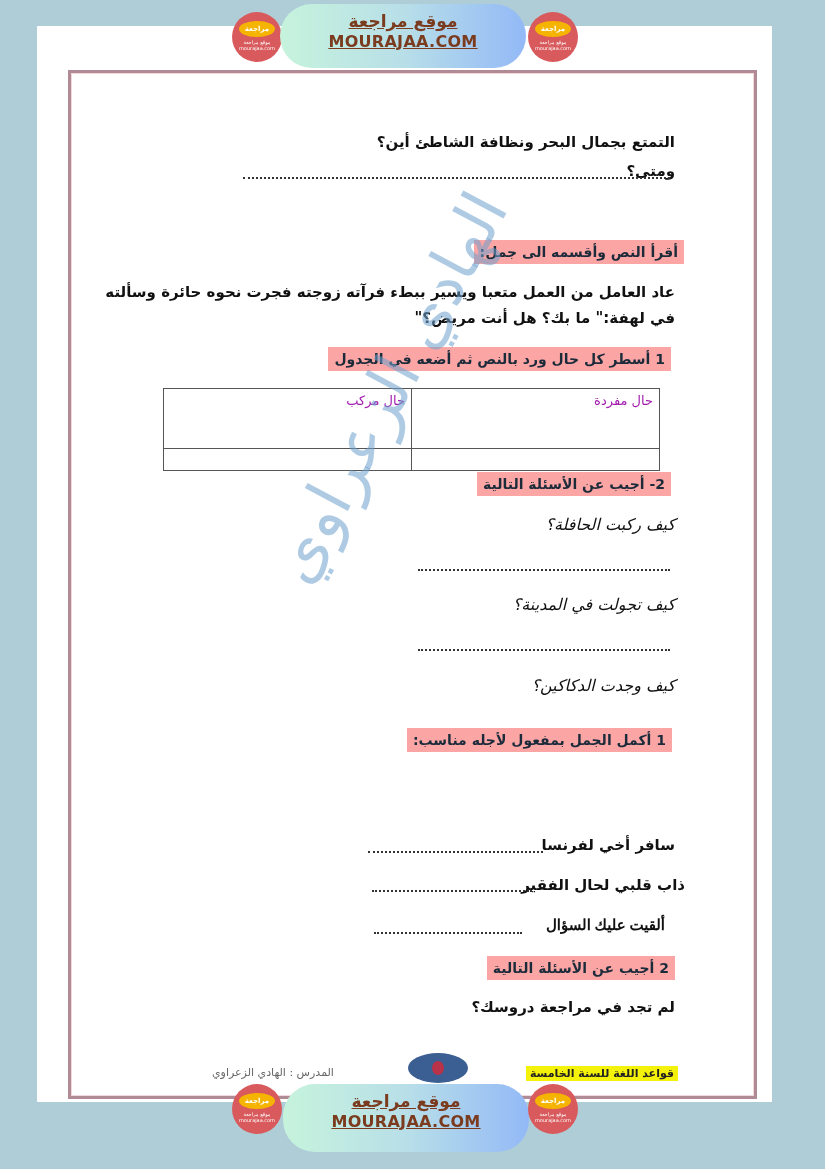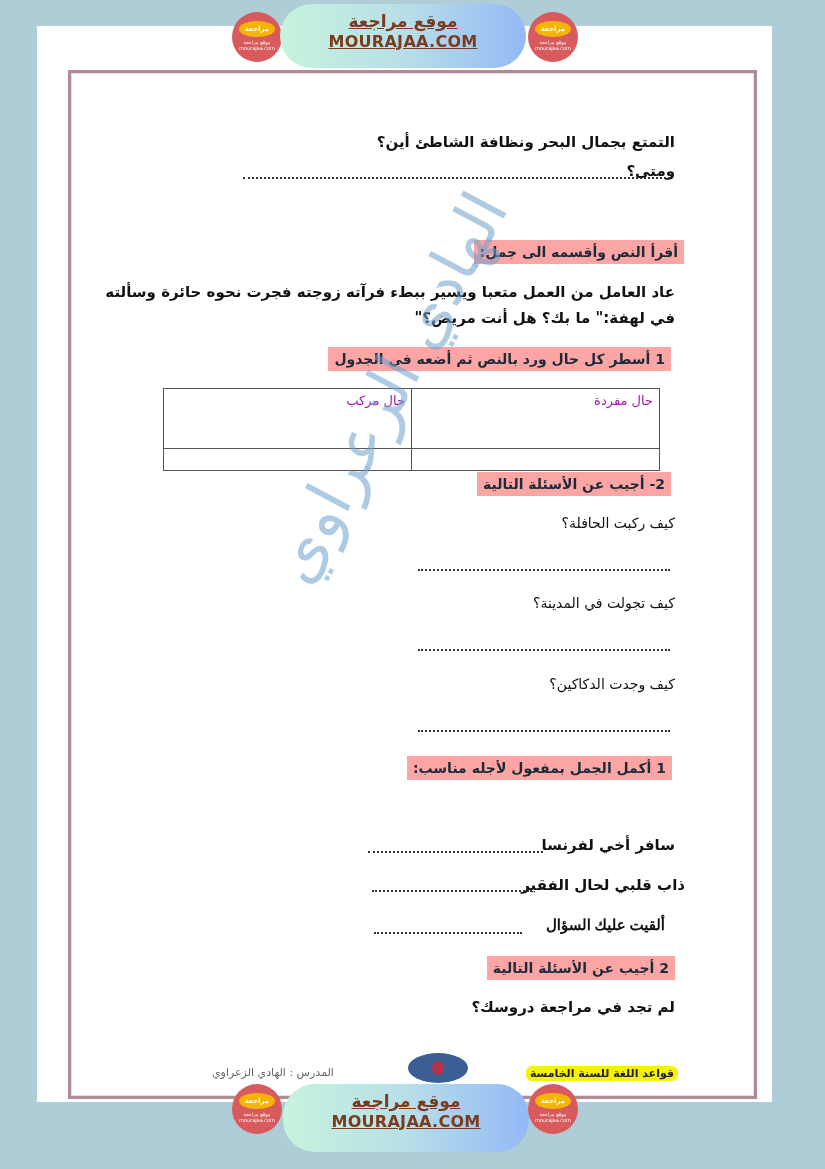--- a/index.html
+++ b/index.html
@@ -12,29 +12,29 @@
       position: absolute; left: 37px; top: 26px; width: 735px; height: 1076px;
       background: #ffffff;
     }
     .frame {
       position: absolute; left: 68px; top: 70px; width: 683px; height: 1023px;
       border: 3px solid #b08a94;
       box-shadow: inset 0 0 0 1px #f2d9de;
     }
     .rtl { direction: rtl; text-align: center; position: absolute; color: #111; }
     .q { font-size: 15px; font-weight: bold; }
-    .plain { font-size: 14px; }
+    .plain { font-size: 16px; font-style: italic; }
     .hl {
       position: absolute; direction: rtl; background: #fca5a5; color: #1b2b3a;
       font-size: 14px; font-weight: bold; padding: 2px 6px; line-height: 20px;
       white-space: nowrap;
     }
     .hl-yellow {
       position: absolute; direction: rtl; background: #f4f20a; color: #222;
-      font-size: 11px; font-weight: bold; padding: 1px 4px; white-space: nowrap; border-radius: 6px;
+      font-size: 11px; font-weight: bold; padding: 1px 4px; white-space: nowrap;
     }
     .dots {
       position: absolute; height: 0; border-bottom: 2px dotted #333;
     }
     table.grid {
       position: absolute; left: 163px; top: 388px; width: 497px; height: 83px;
       border-collapse: collapse; direction: rtl;
     }
     table.grid td {
       border: 1.5px solid #555; width: 50%; vertical-align: top;
@@ -112,21 +112,21 @@
   </table>
 
 <div class="hl" style="right:154px; top:472px;">2- أجيب عن الأسئلة التالية</div>
 <div class="rtl plain" style="right:150px; top:515px; white-space:nowrap;">كيف ركبت الحافلة؟</div>
 <div class="dots" style="left:418px; top:569px; width:252px;"></div>
 <div class="rtl plain" style="right:150px; top:595px; white-space:nowrap;">كيف تجولت في المدينة؟</div>
 <div class="dots" style="left:418px; top:649px; width:252px;"></div>
 <div class="rtl plain" style="right:150px; top:676px; white-space:nowrap;">كيف وجدت الدكاكين؟</div>
 <div class="dots" style="left:418px; top:730px; width:252px;"></div>
 
-<div class="hl" style="right:153px; top:756px;">1 أكمل الجمل بمفعول لأجله مناسب:</div>
+<div class="hl" style="right:153px; top:728px;">1 أكمل الجمل بمفعول لأجله مناسب:</div>
 <div class="rtl q" style="right:150px; top:836px; white-space:nowrap;">سافر أخي لفرنسا</div>
 <div class="dots" style="left:368px; top:851px; width:175px;"></div>
 <div class="rtl q" style="right:140px; top:876px; white-space:nowrap;">ذاب قلبي لحال الفقير</div>
 <div class="dots" style="left:372px; top:890px; width:160px;"></div>
 <div class="rtl q" style="right:160px; top:916px; white-space:nowrap;font-family:Liberation Serif, serif;">ألقيت عليك السؤال</div>
 <div class="dots" style="left:374px; top:932px; width:148px;"></div>
 
 <div class="hl" style="right:150px; top:956px;">2 أجيب عن الأسئلة التالية</div>
 <div class="rtl q" style="right:150px; top:998px; white-space:nowrap;">لم تجد في مراجعة دروسك؟</div>
 

